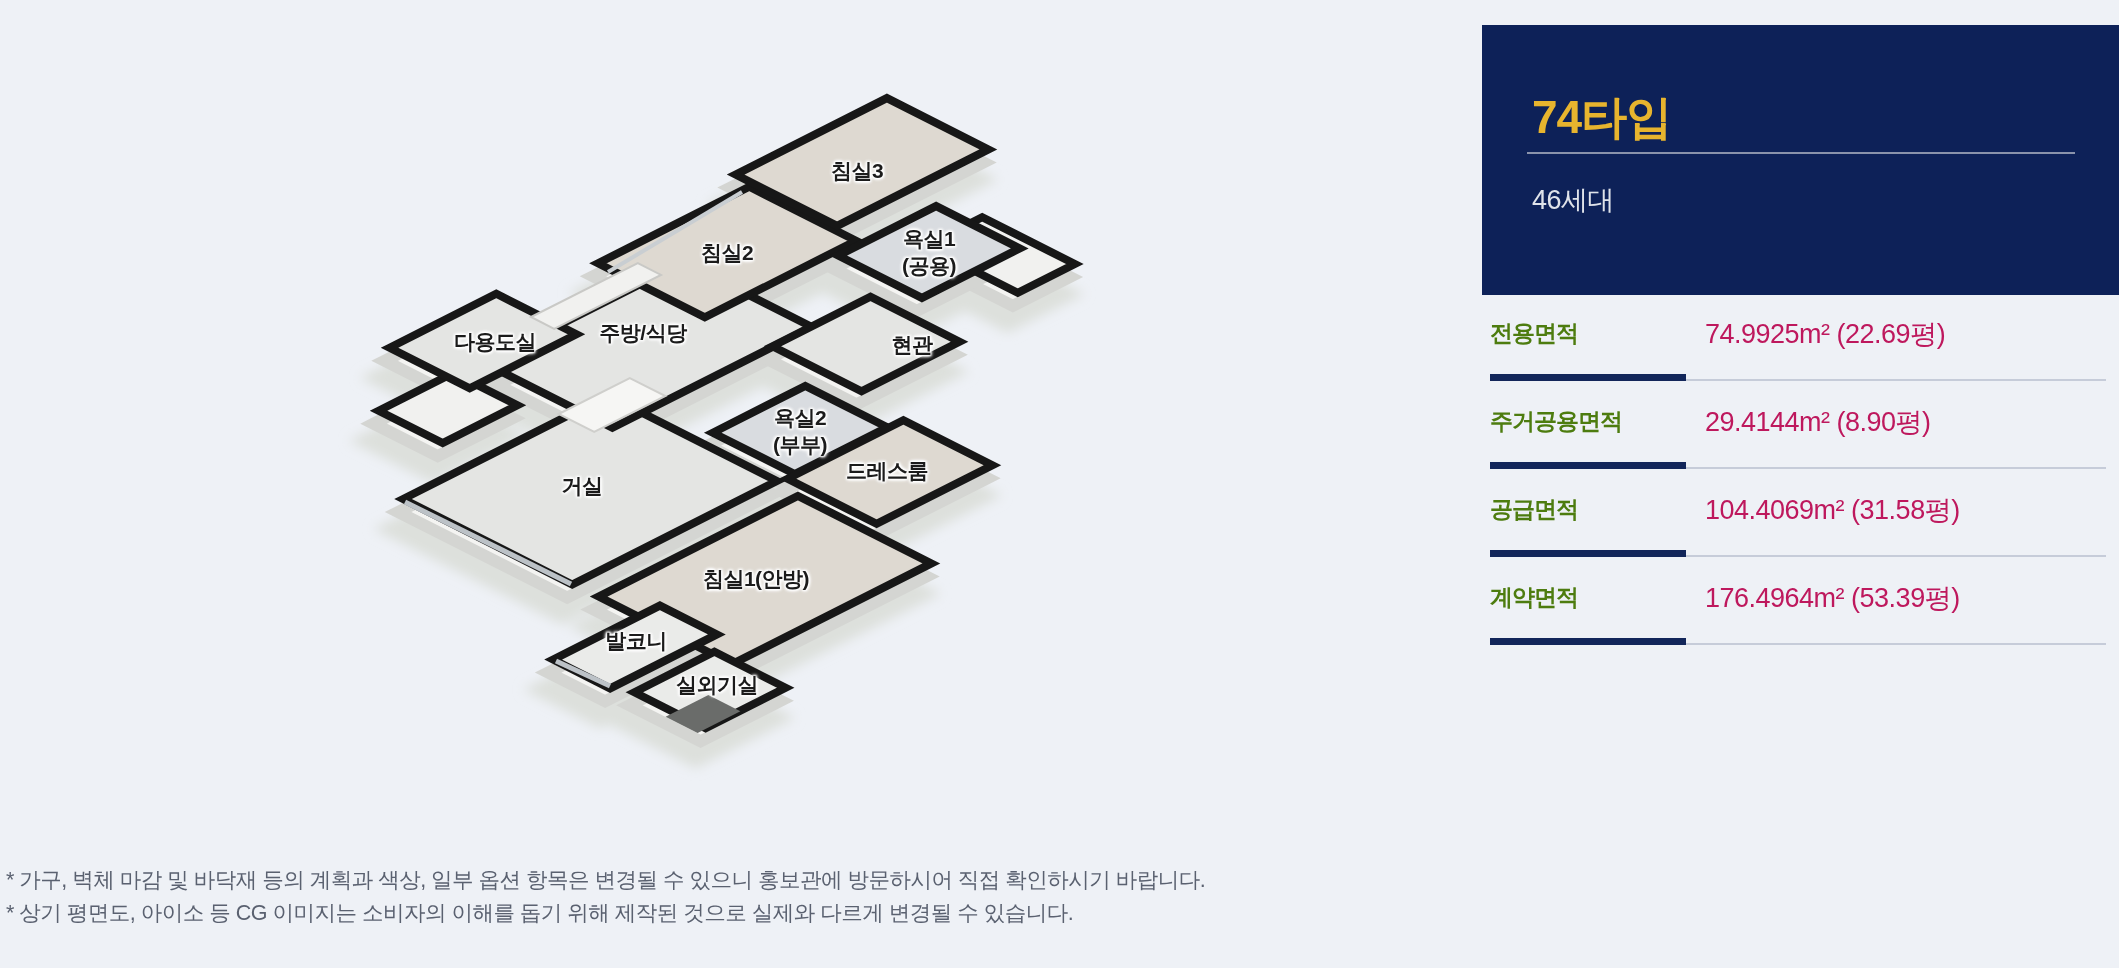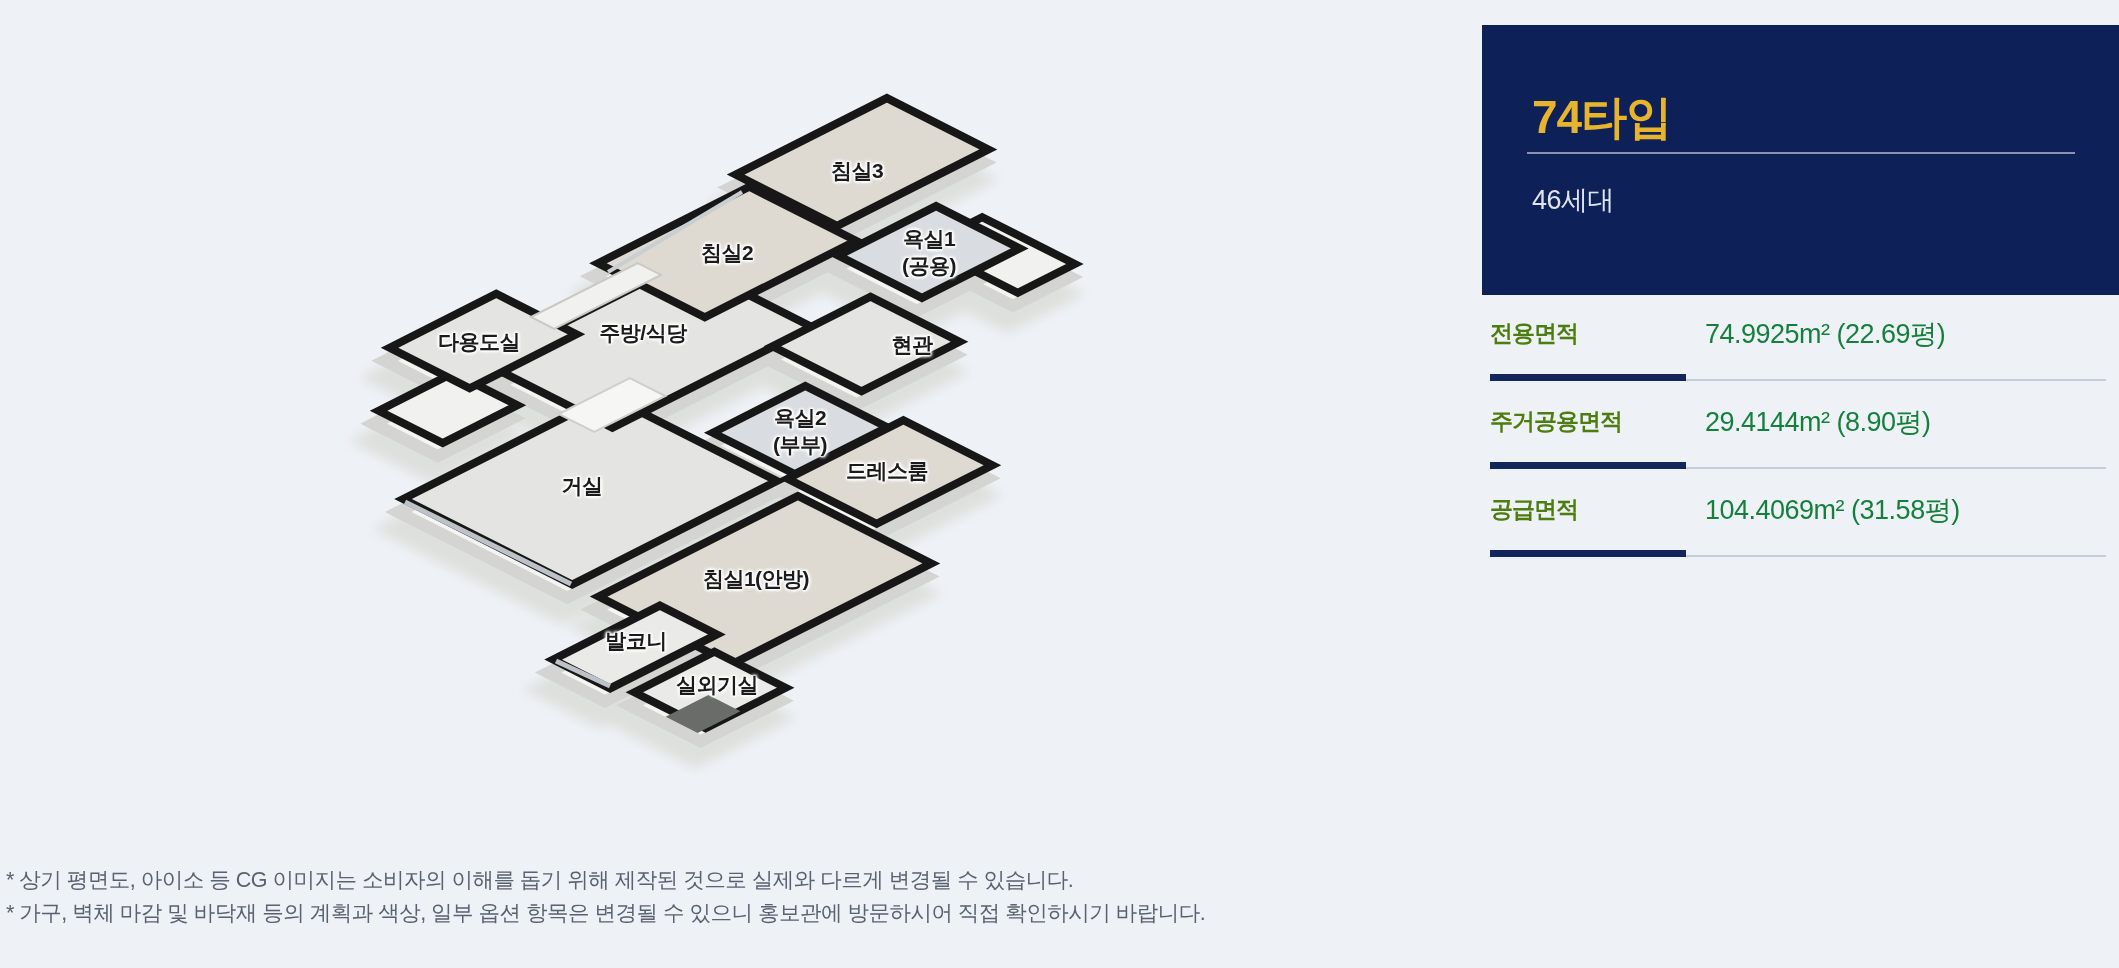--- a/index.html
+++ b/index.html
@@ -42,21 +42,21 @@
   .area-row{position:relative;height:88px;}
   .area-row .row-line{
     position:absolute;left:0;right:0;top:0;height:81px;
     display:flex;align-items:center;
   }
   .area-row .row-label{
     width:215px;flex:none;
     font-size:23px;font-weight:700;color:#4d7c0f;letter-spacing:-1px;
   }
   .area-row .row-value{
-    font-size:27px;font-weight:400;color:#15803d;letter-spacing:-0.5px;
+    font-size:27px;font-weight:400;color:#be185d;letter-spacing:-0.5px;
   }
   .area-row .rule{position:absolute;left:0;right:0;bottom:0;height:7px;}
   .area-row .rule::after{
     content:'';position:absolute;left:0;right:0;bottom:0;height:2px;background:#c6ccd9;
   }
   .area-row .rule .thick{
     position:absolute;left:0;bottom:0;height:7px;width:196px;background:#12265a;z-index:1;
   }
 
   
@@ -138,21 +138,21 @@
         <div class="room-label" style="left: 643px; top: 332px;">주방/식당</div>
         <div class="room-label" style="left: 756px; top: 578px;">침실1(안방)</div>
         <div class="room-label" style="left: 727px; top: 252px;">침실2</div>
         <div class="room-label" style="left: 857px; top: 170px;">침실3</div>
         <div class="room-label" style="left: 929px; top: 252px;">욕실1
 (공용)</div>
         <div class="room-label" style="left: 866px; top: 344px; margin-left: 46px;">현관</div>
         <div class="room-label" style="left: 800px; top: 431px;">욕실2
 (부부)</div>
         <div class="room-label" style="left: 887px; top: 470px;">드레스룸</div>
-        <div class="room-label" style="left: 479px; top: 341px; text-align: center;">다용도실</div>
+        <div class="room-label" style="left: 495px; top: 341px; text-align: center;">다용도실</div>
         <div class="room-label" style="left: 636px; top: 640px;">발코니</div>
         <div class="room-label" style="left: 717px; top: 684px;">실외기실</div>
       </div>
   </div>
 
   <section class="type-card">
     <div class="type-title">74타입</div>
     <div class="card-divider"></div>
     <div class="unit-count">46세대</div>
   </section>
@@ -178,20 +178,29 @@
       </div>
       <div class="area-row">
         <div class="row-line">
           <div class="row-label">공급면적</div>
           <div class="row-value">104.4069m² (31.58평)</div>
         </div>
         <div class="rule">
           <span class="thick"></span>
         </div>
       </div>
+      <div class="area-row">
+        <div class="row-line">
+          <div class="row-label">계약면적</div>
+          <div class="row-value">176.4964m² (53.39평)</div>
+        </div>
+        <div class="rule">
+          <span class="thick"></span>
+        </div>
+      </div>
     </section>
 
   <footer class="notes">
+    <div>* 가구, 벽체 마감 및 바닥재 등의 계획과 색상, 일부 옵션 항목은 변경될 수 있으니 홍보관에 방문하시어 직접 확인하시기 바랍니다.</div>
     <div>* 상기 평면도, 아이소 등 CG 이미지는 소비자의 이해를 돕기 위해 제작된 것으로 실제와 다르게 변경될 수 있습니다.</div>
-    <div>* 가구, 벽체 마감 및 바닥재 등의 계획과 색상, 일부 옵션 항목은 변경될 수 있으니 홍보관에 방문하시어 직접 확인하시기 바랍니다.</div>
   </footer>
 
 </div>
 
 </body></html>

